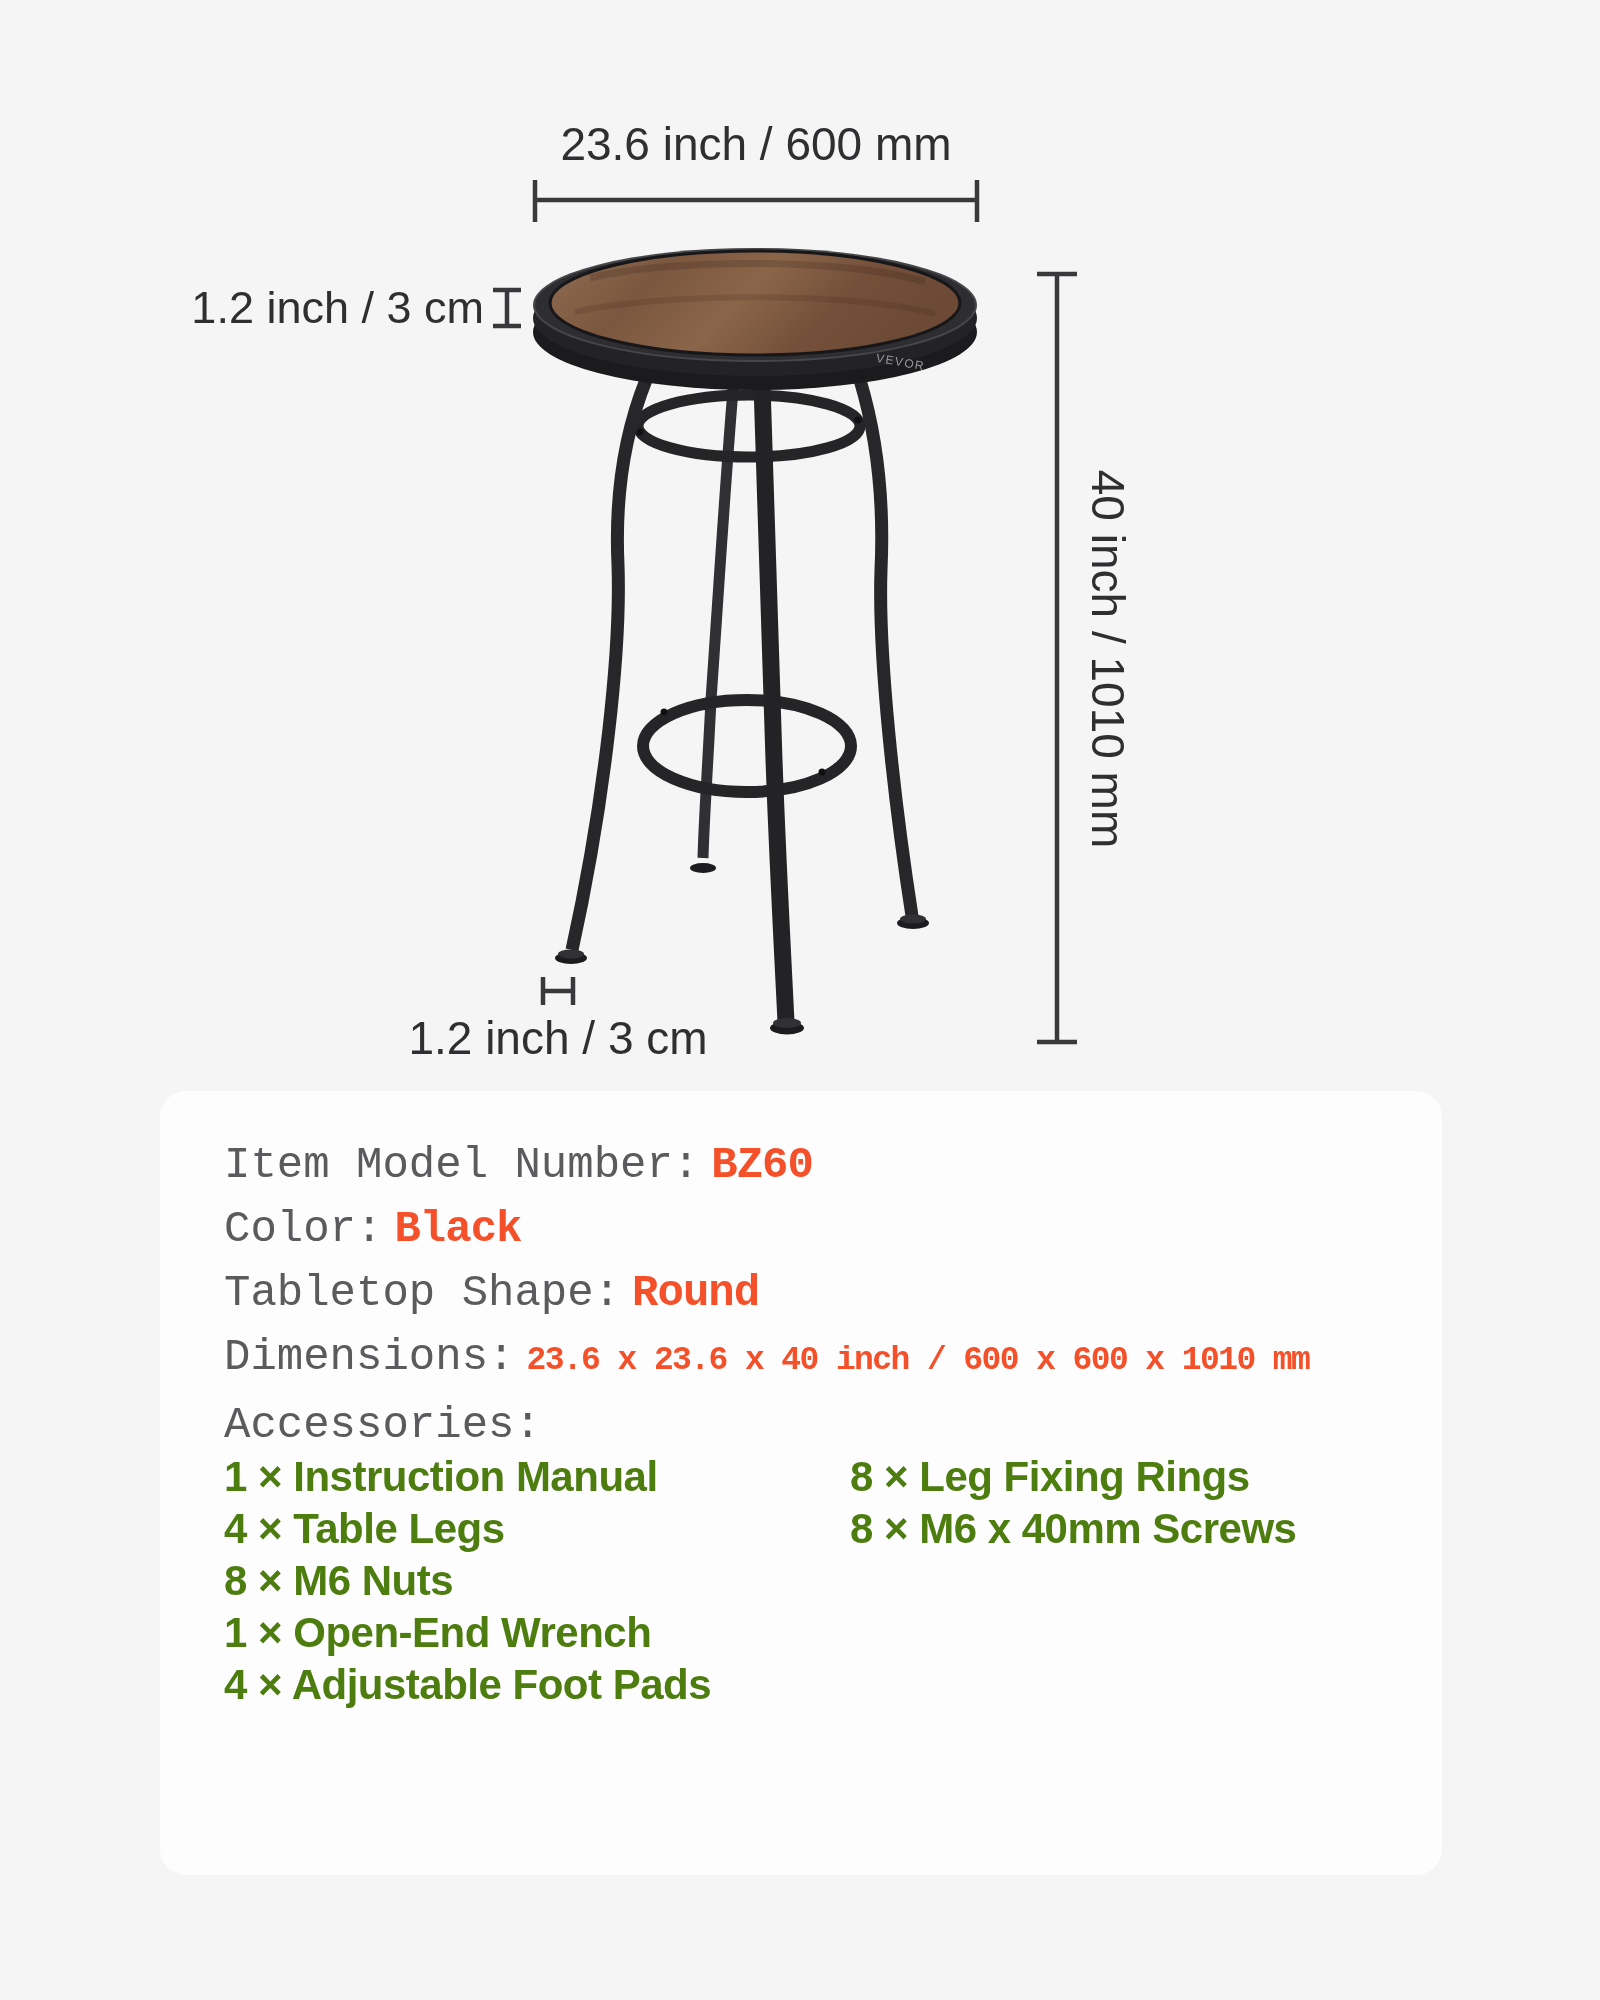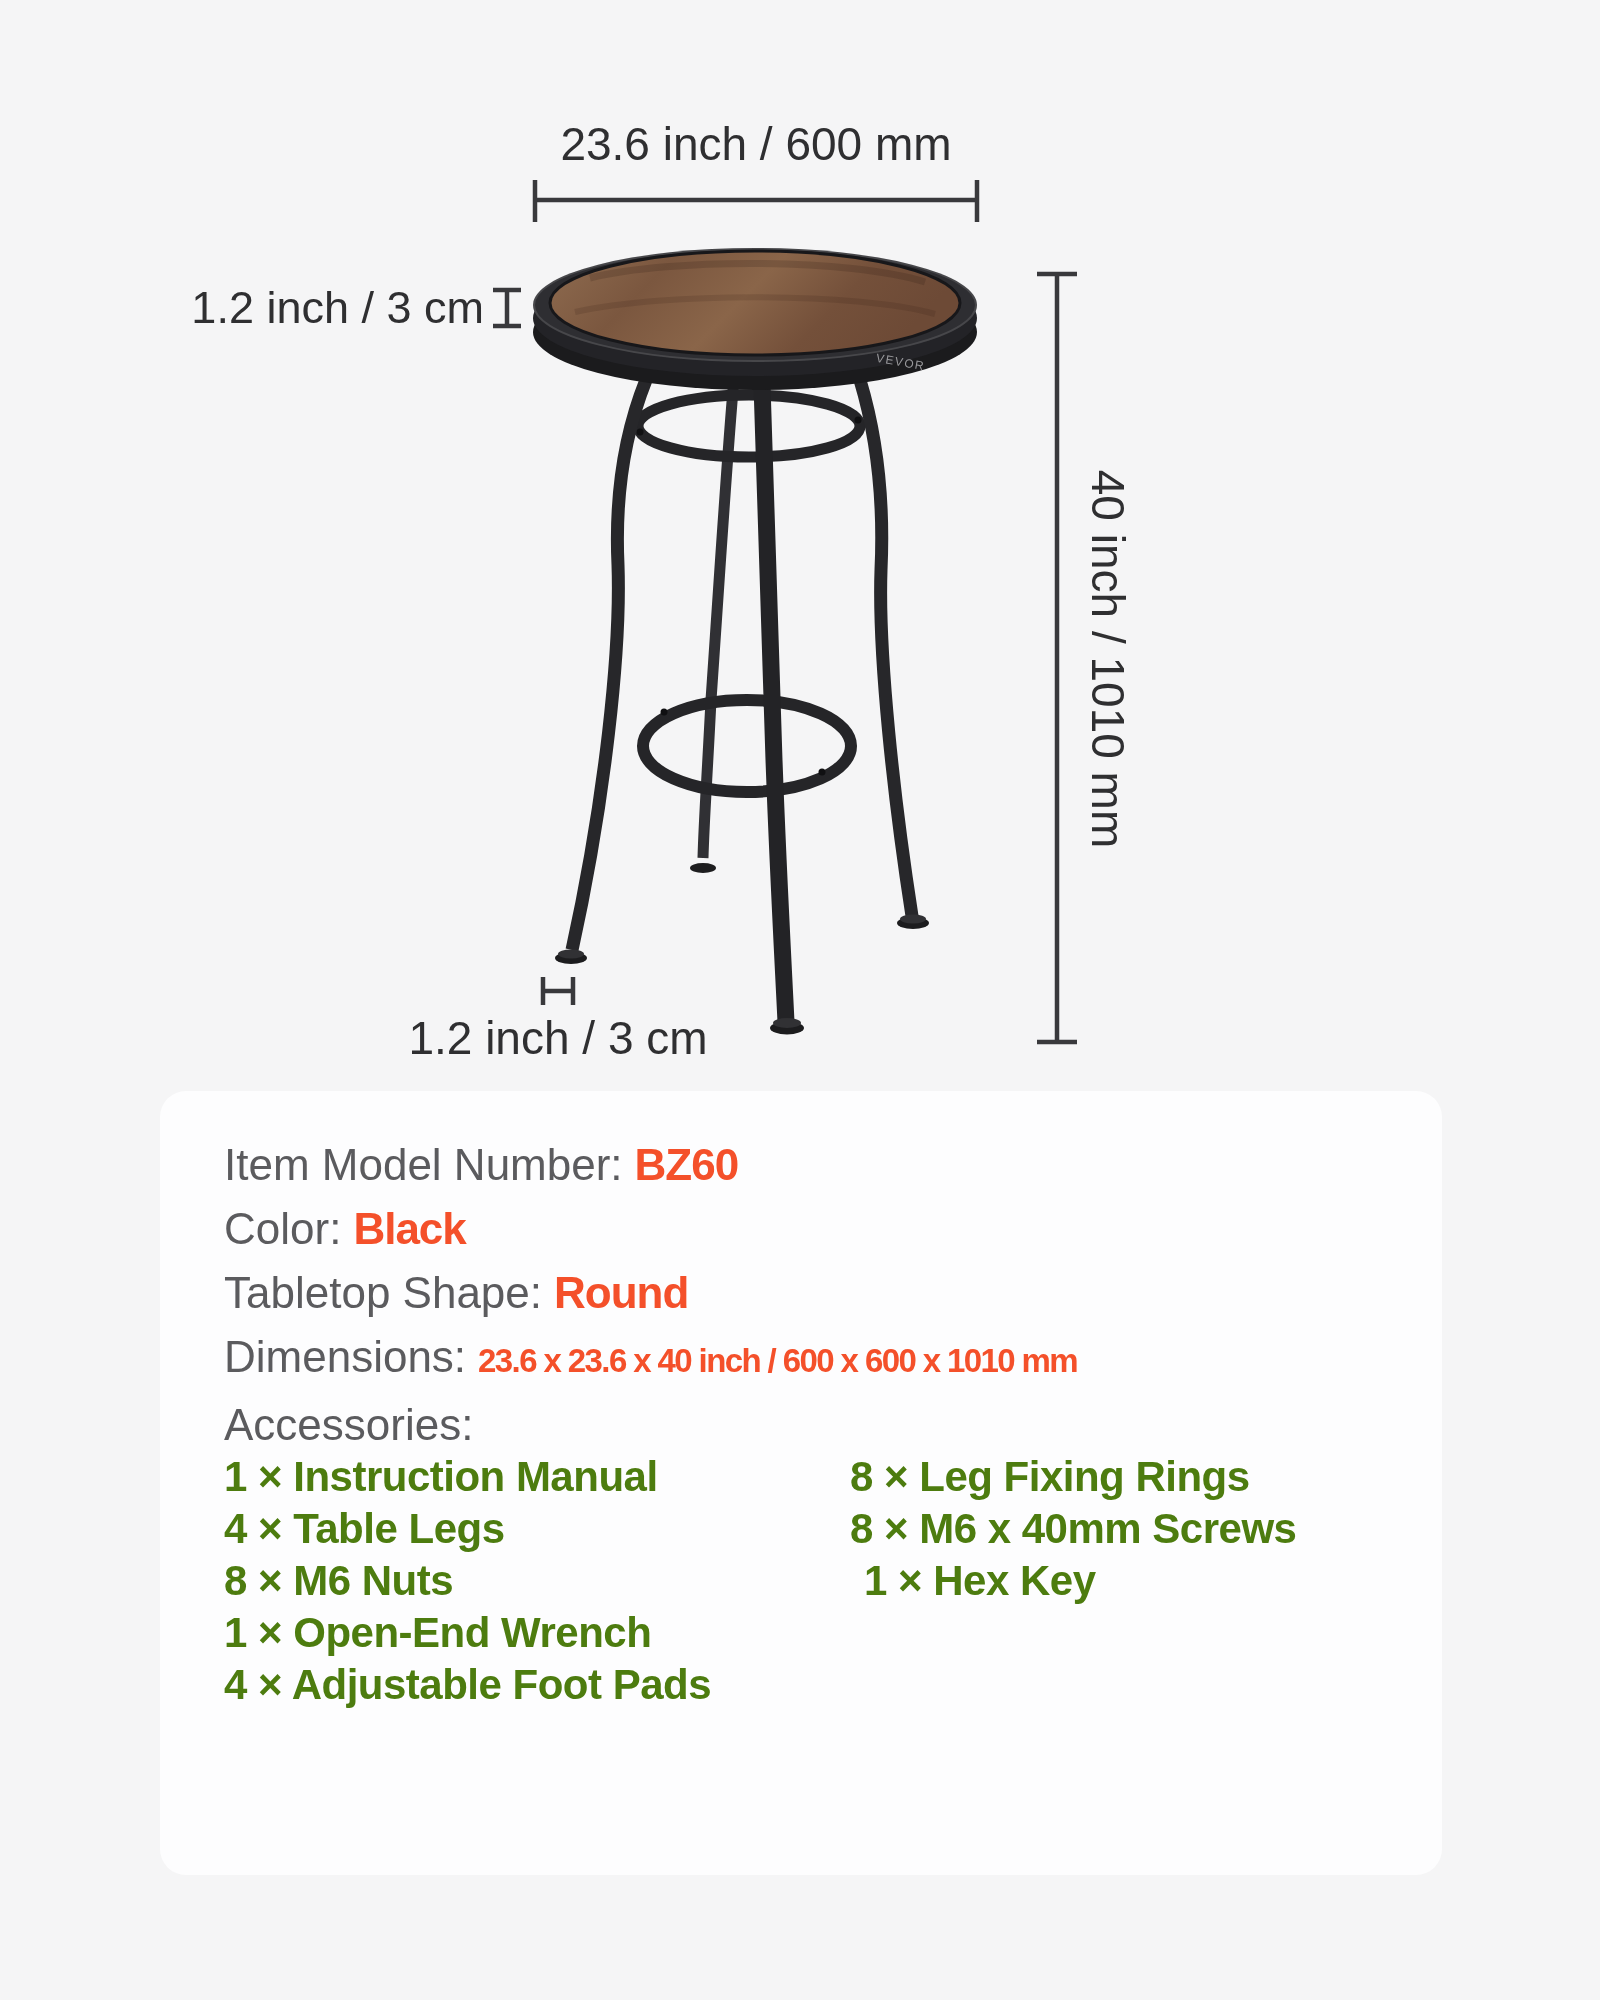--- a/index.html
+++ b/index.html
@@ -18,21 +18,21 @@
   .dim-top{left:556px;top:118px;width:400px;text-align:center;}
   .dim-thickness{left:170px;top:282px;width:314px;text-align:right;font-size:45px;}
   .dim-height{left:1108px;top:659px;transform:translate(-50%,-50%) rotate(90deg);}
   .dim-foot{left:358px;top:1012px;width:400px;text-align:center;}
   
   .card{
     position:absolute;left:160px;top:1091px;width:1282px;height:784px;
     box-sizing:border-box;background:#fdfdfe;border-radius:26px;
     padding:42px 36px 0 64px;
   }
-  .spec-row{font-size:44px;line-height:64px;color:#5b5b5e;white-space:nowrap;}
+  .spec-row{font-size:44px;line-height:64px;color:#5b5b5e;white-space:nowrap;font-family:Liberation Mono, monospace;}
   .spec-row .value{
     color:#f4502a;font-weight:bold;margin-left:12px;letter-spacing:-1px;
   }
   .spec-row .value.long{font-size:33px;letter-spacing:-1.6px;}
   .acc-grid{display:flex;margin-top:-6px;}
   .acc-col-left{width:626px;}
   .acc-col-right{flex:1;}
   .acc-item{
     font-size:42px;line-height:52px;font-weight:bold;color:#4d7c0f;
     letter-spacing:-0.5px;white-space:nowrap;
@@ -149,18 +149,17 @@
       <div class="acc-col-left">
         <div class="acc-item">1 × Instruction Manual</div>
         <div class="acc-item">4 × Table Legs</div>
         <div class="acc-item">8 × M6 Nuts</div>
         <div class="acc-item">1 × Open-End Wrench</div>
         <div class="acc-item">4 × Adjustable Foot Pads</div>
       </div>
       <div class="acc-col-right">
         <div class="acc-item">8 × Leg Fixing Rings</div>
         <div class="acc-item">8 × M6 x 40mm Screws</div>
-        <div class="acc-item indent">1 × Hex Key</div>
       </div>
     </div>
 
   </div>
 </div>
 
 </body></html>

